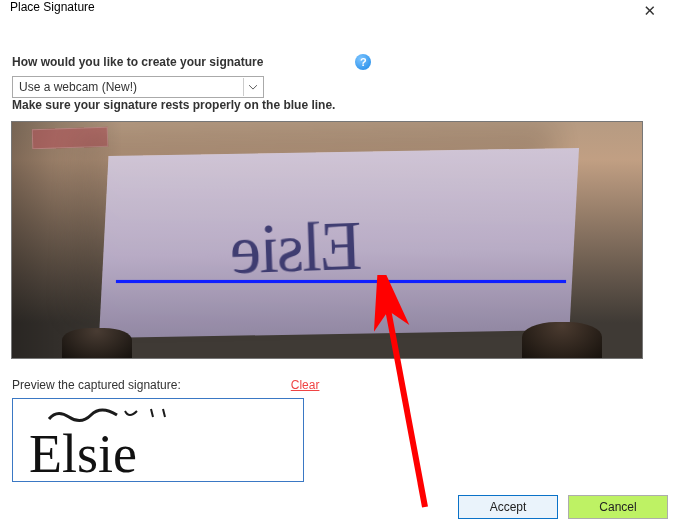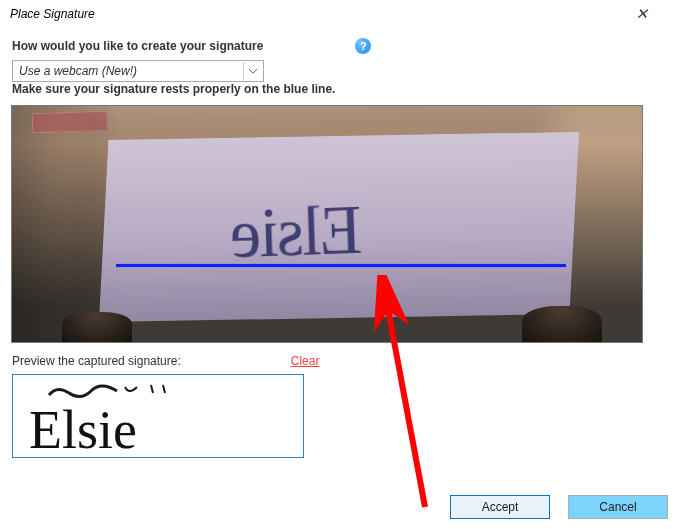--- a/index.html
+++ b/index.html
@@ -10,51 +10,49 @@
     background: #fff;
     color: #333;
     width: 680px;
     height: 529px;
     overflow: hidden;
     position: relative;
   }
   .titlebar {
     display: flex;
     justify-content: space-between;
-    align-items: center;
+    align-items: flex-start;
     height: 28px;
-    padding: 0 24px 0 10px;
-    font-style: italic;
+    padding: 0 16px 0 10px;
   }
   .title { font-size: 12px; color: #000; }
   .close-x { font-family: Arial; font-size: 15px; padding: 2px 8px; cursor: default; }
 
   .content {
     padding: 6px 12px 0 12px;
   }
 
-  .row1 { display:flex; align-items:center; gap: 92px; margin-top: 4px;}
+  .row1 { display:flex; align-items:center; gap: 92px; margin-top: 20px;}
   .label-strong { font-weight: 600; color:#333; }
 
   .help-icon {
     width:16px; height:16px; border-radius:50%;
     background: radial-gradient(circle at 35% 30%, #7cc4ff, #1b87e6);
     color:#fff; display:flex; align-items:center; justify-content:center;
     font-size:11px; font-weight:bold;
   }
 
   .dropdown {
     margin-top: 6px;
     width: 252px; height: 22px;
     border: 1px solid #aaa;
     background:#fff;
     display:flex; align-items:center; justify-content:space-between;
     padding: 0 2px 0 6px;
     font-size:12px;
-    font-style:italic;
   }
   .dd-arrow {
     width: 18px; height:18px; border-left:1px solid #ccc;
     display:flex; align-items:center; justify-content:center;
     color:#555;
   }
   .dd-arrow svg { width:8px; height:5px; }
 
   .instruction { font-weight:600; }
 
@@ -110,21 +108,21 @@
     opacity: 0.85;
     filter: blur(0.4px);
   }
 
   .red-arrow {
     position:absolute;
     pointer-events:none;
   }
 
   .preview-row {
-    margin-top: 12px;
+    margin-top: 20px;
     display:flex; align-items: baseline; gap: 110px;
   }
   .preview-label { font-weight:400; color:#333; }
   .clear-link {
     color:#ef4444; text-decoration: underline; cursor: pointer;
   }
 
   .preview-box {
     margin-top: 6px;
     width: 292px; height: 84px;
@@ -139,25 +137,25 @@
   .preview-sig {
     position:absolute; left: 16px; top: 24px;
     font-family: "Brush Script MT","Segoe Script",cursive;
     font-size: 54px;
     color:#111;
   }
 
   .button-bar {
     position:absolute;
     right: 12px; bottom: 10px;
-    display:flex; gap: 18px;
+    display:flex; gap: 10px;
   }
   .btn {
     width: 100px; height: 24px;
-    background: #7dd3fc;
+    background: #bef264;
     border: 1px solid #adadad;
     display:flex; align-items:center; justify-content:center;
     font-size:12px; color:#222;
     cursor: default;
   }
   .btn.primary {
     background: #eaf3fb;
     border: 1.5px solid #0a72c8;
   }
 </style>

